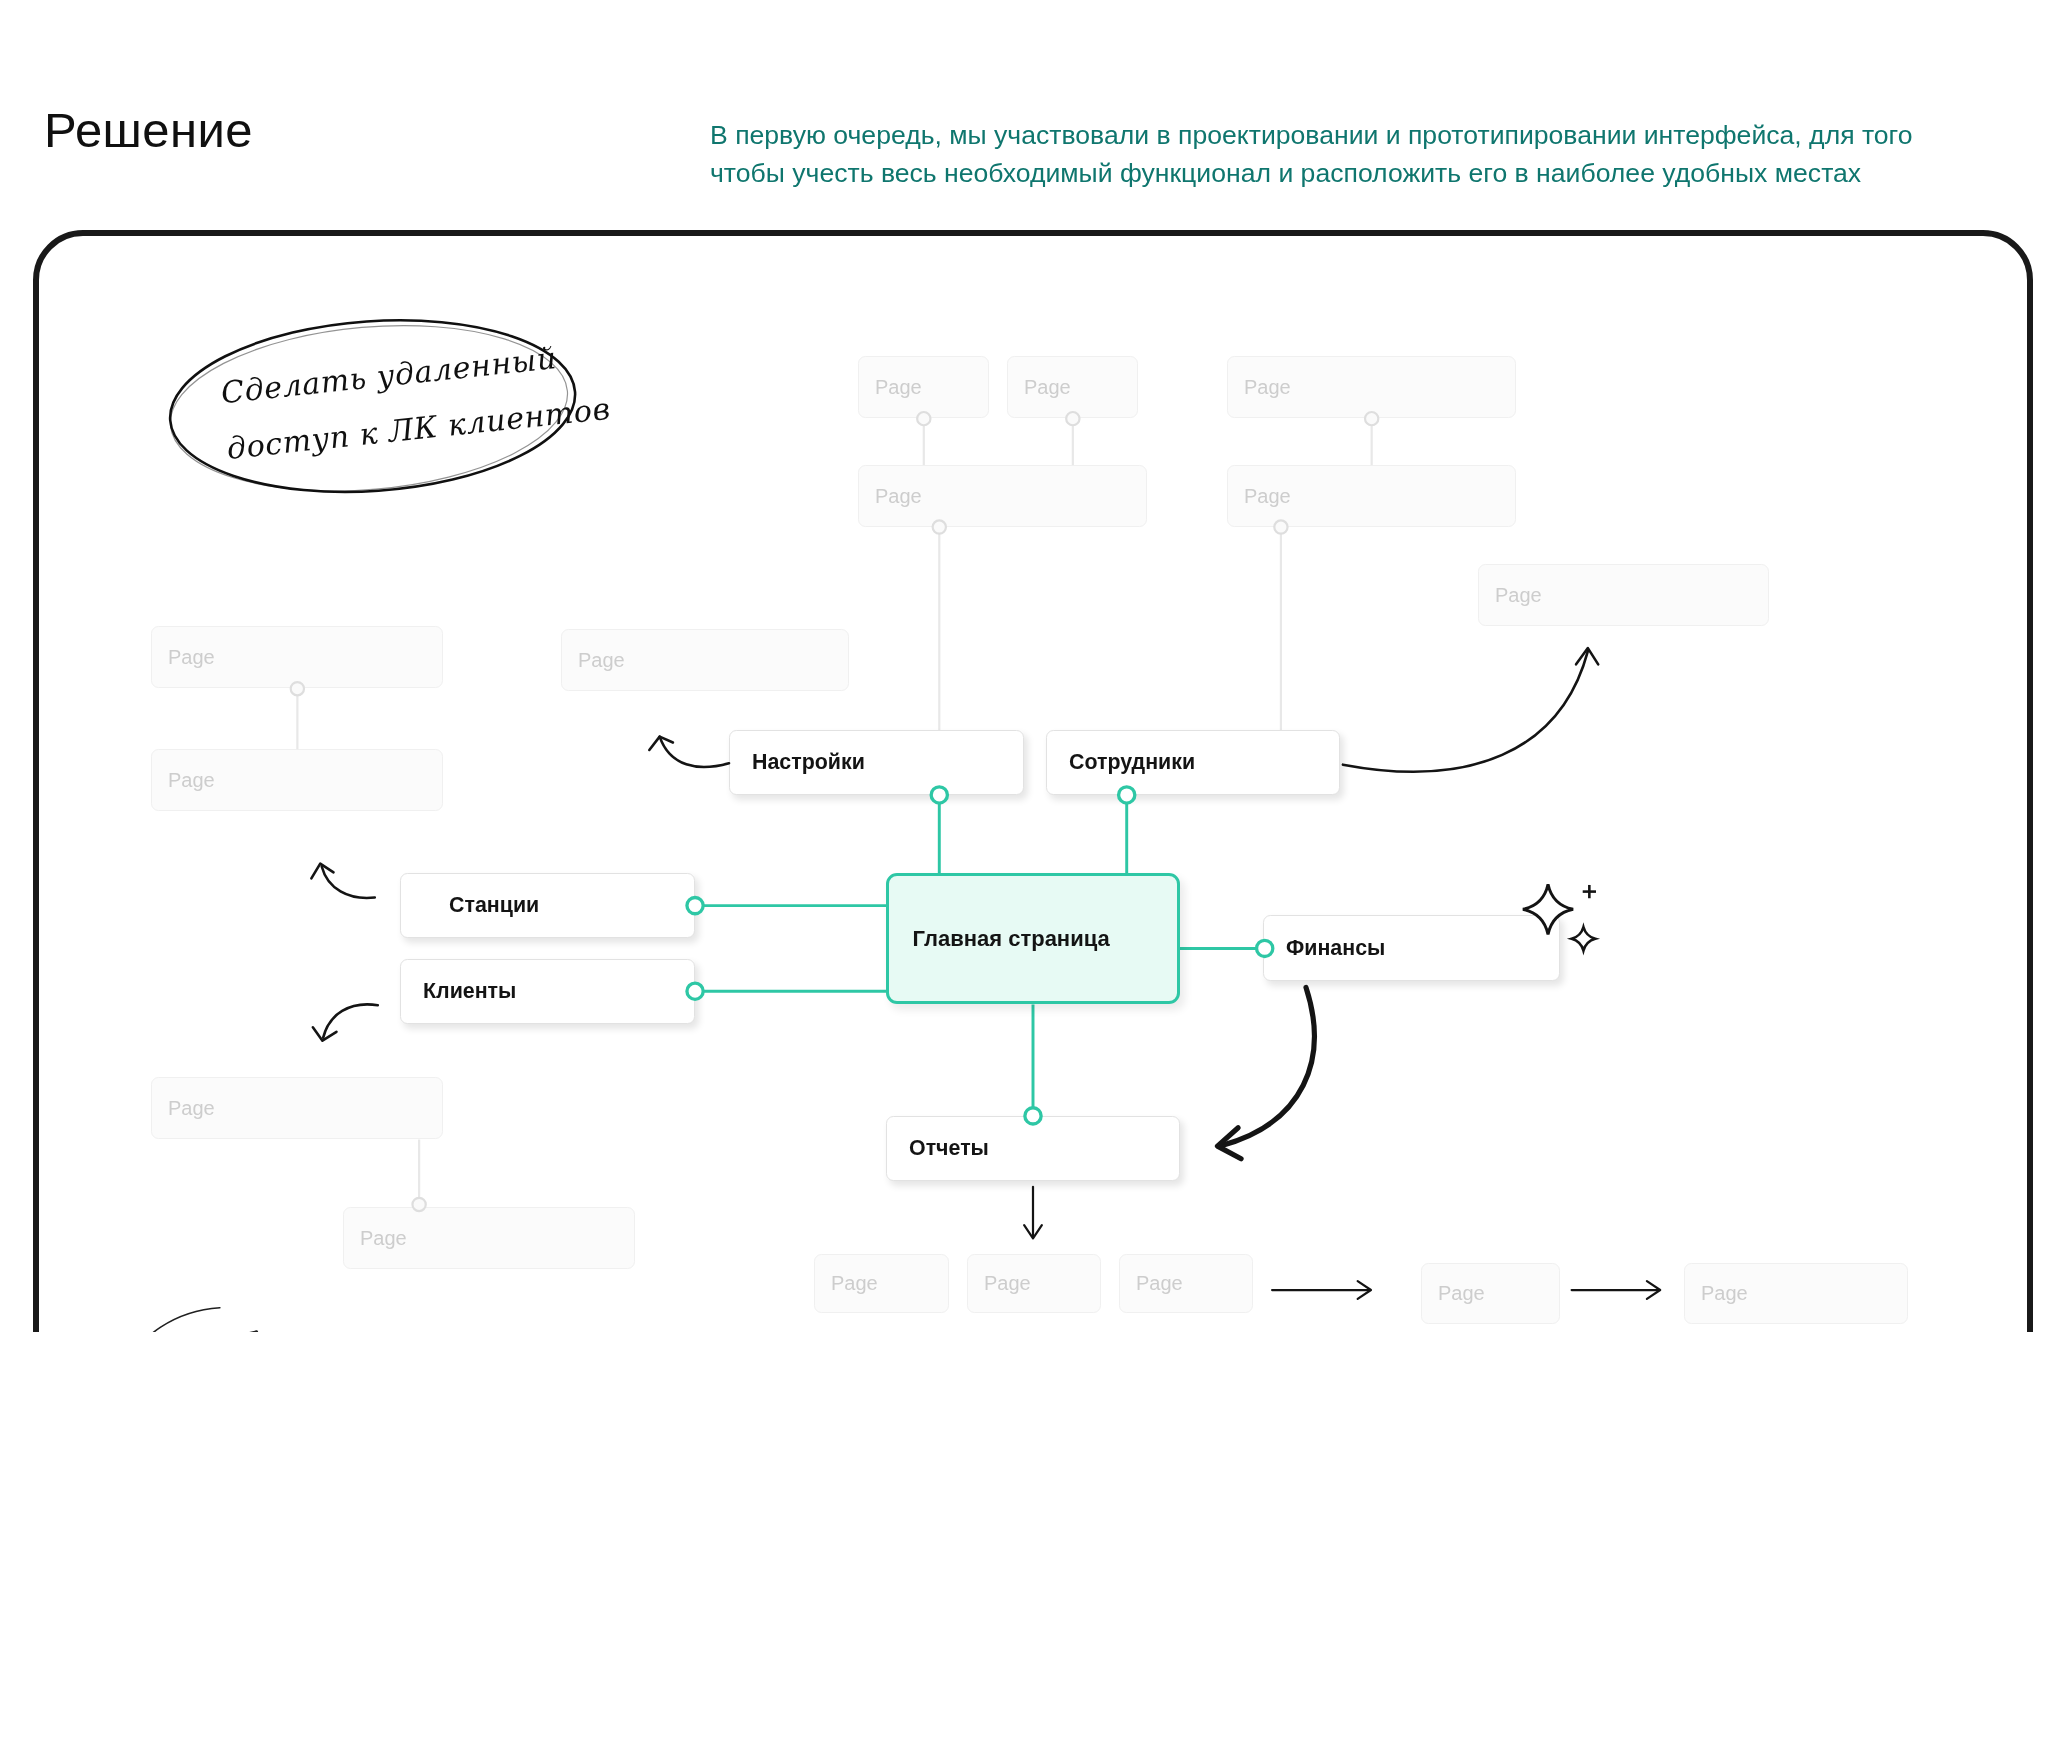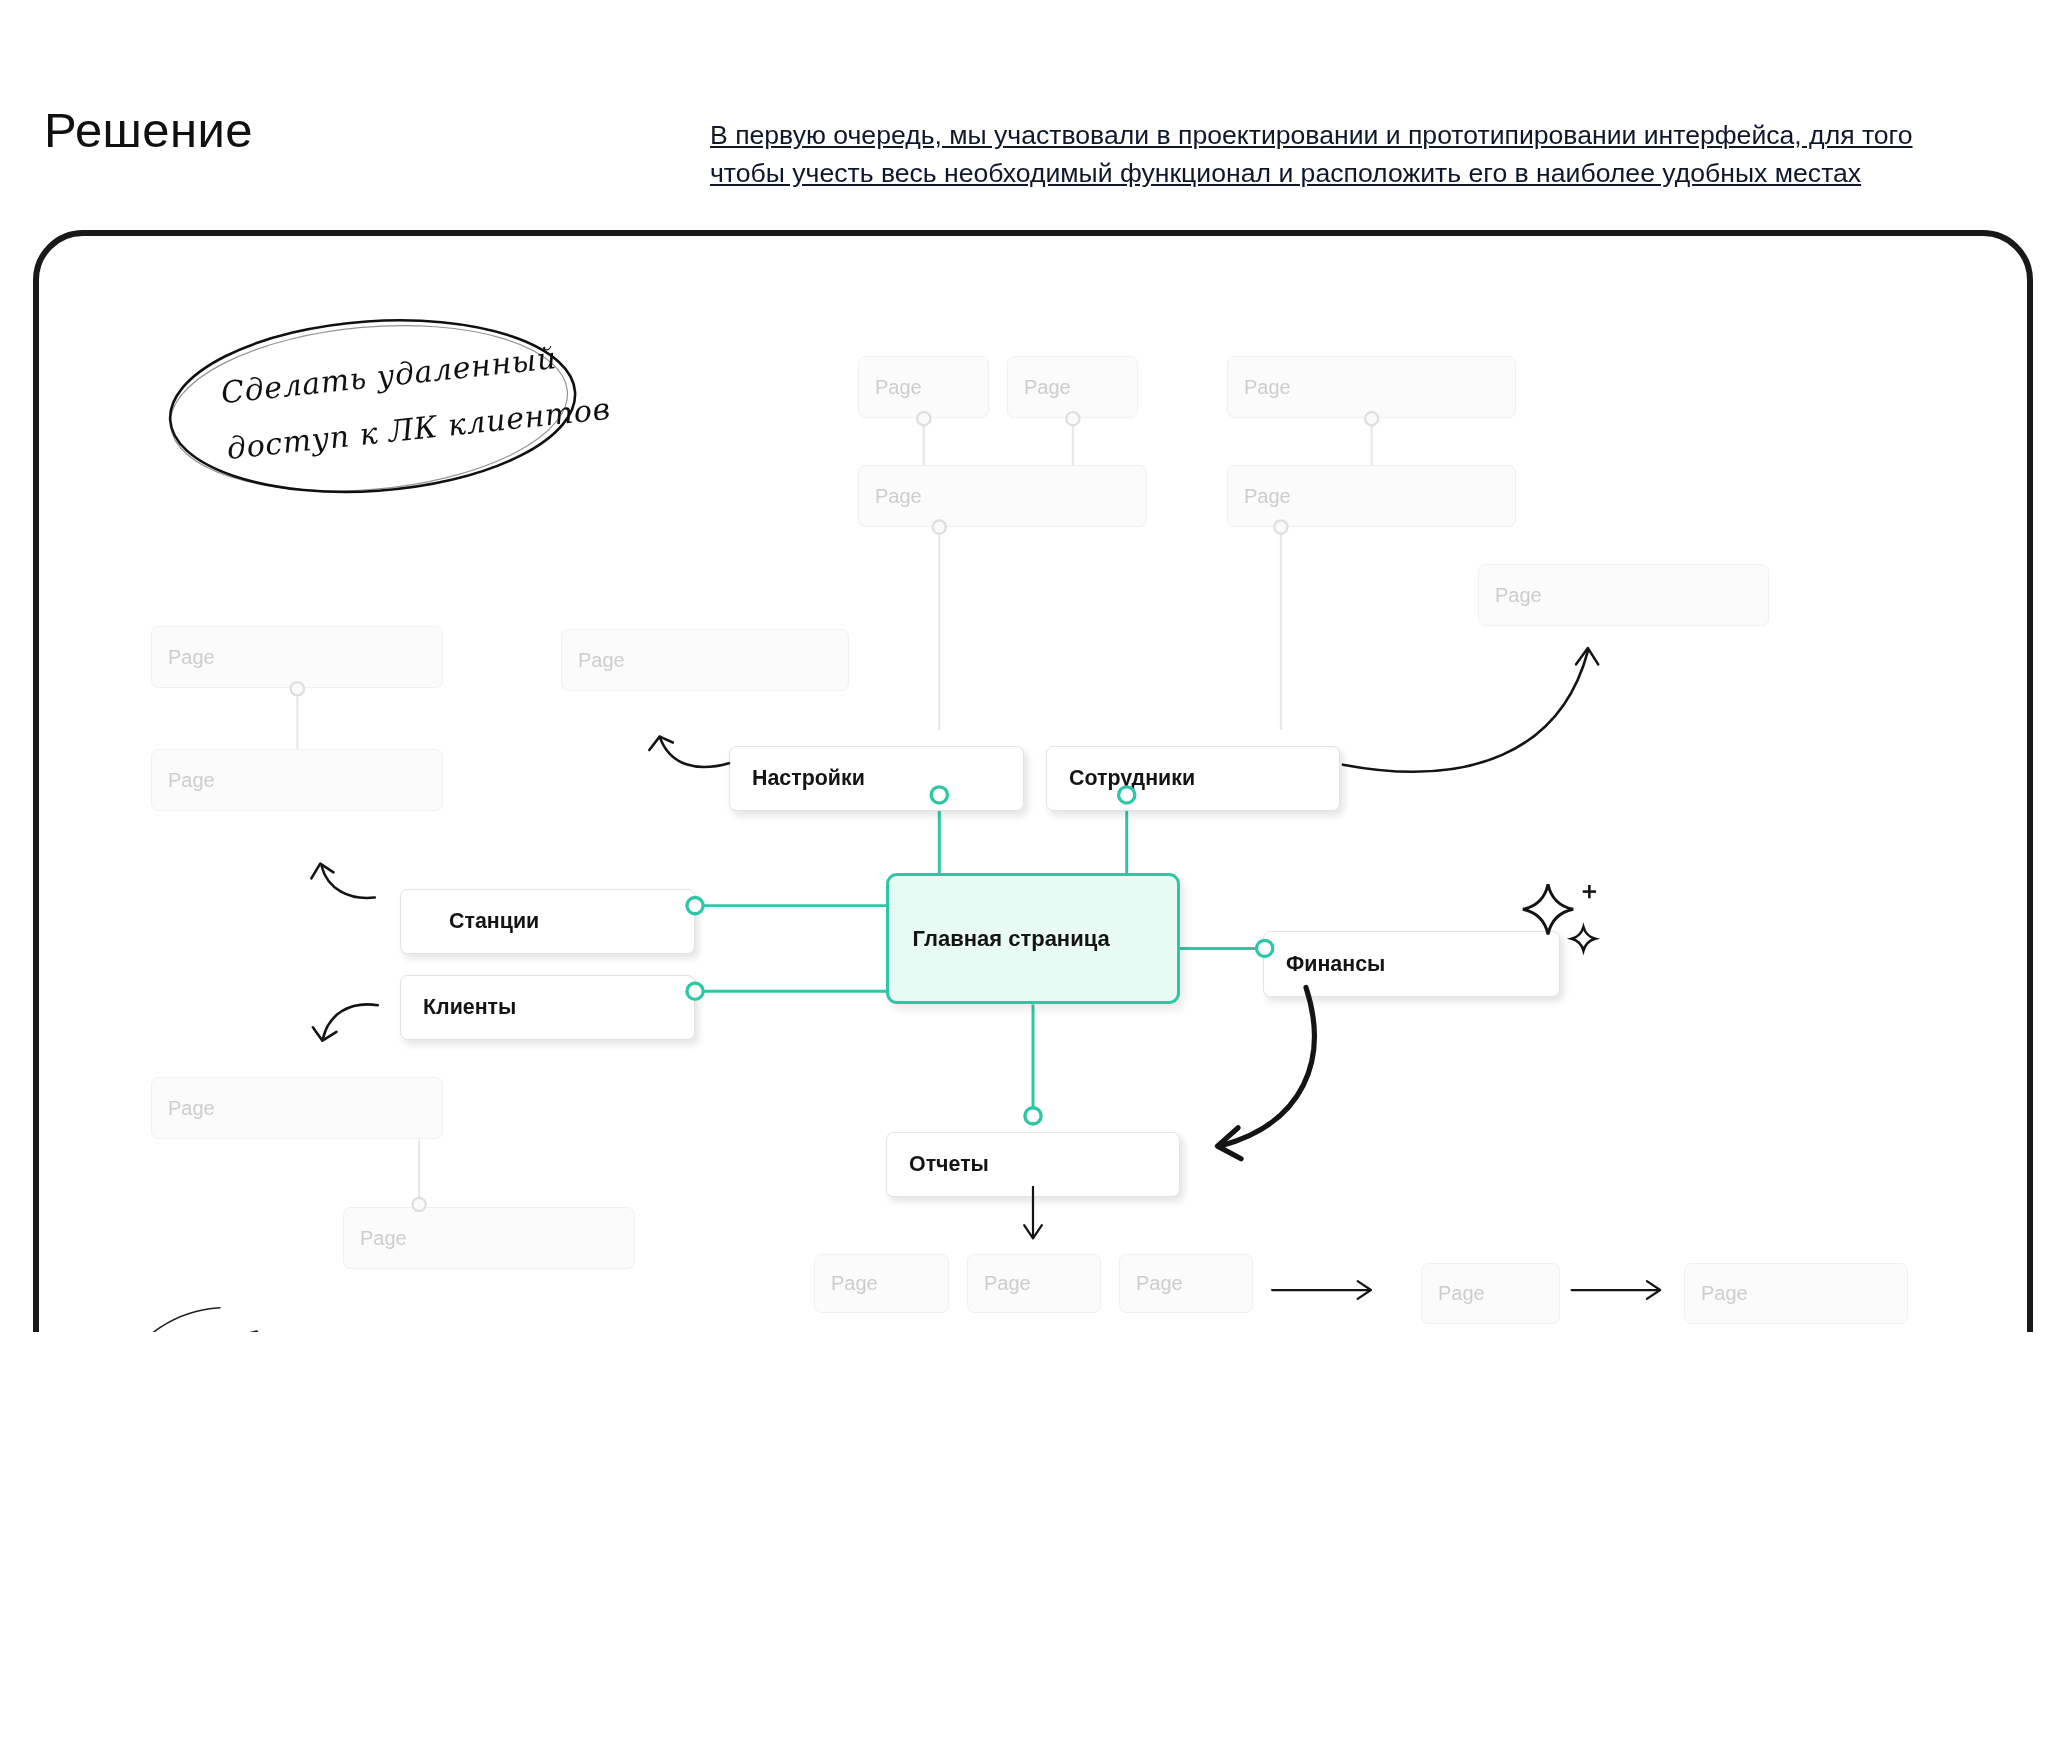--- a/index.html
+++ b/index.html
@@ -1,27 +1,27 @@
 <!DOCTYPE html>
 <html style="font-size:11.8px"><head>
 <meta charset="utf-8">
 <style>
   html,body{margin:0;padding:0;background:#fff;}
   .page{position:relative;width:2066px;height:1332px;background:#ffffff;overflow:hidden;
         font-family:"Liberation Sans",sans-serif;}
   .title{position:absolute;left:44px;top:102px;font-size:49px;font-weight:500;color:#101010;letter-spacing:0.4px;}
-  .desc{position:absolute;left:710px;top:117px;font-size:26.6px;line-height:1.42;color:#0f172a;text-decoration:underline;}
+  .desc{position:absolute;left:710px;top:117px;font-size:26.6px;line-height:1.42;color:#0f766e;}
   .board{position:absolute;left:33px;top:230px;width:2000px;height:1499px;border:6.6px solid #191919;
          border-radius:50px;background:#fff;box-sizing:border-box;z-index:0;}
   .gbox{position:absolute;background:#fbfbfb;border:1.5px solid #f0f0f0;border-radius:7.4px;display:flex;
         align-items:center;padding-left:16px;box-sizing:border-box;color:#cdcdcd;font-size:20px;
         font-weight:500;z-index:1;}
   .abox{position:absolute;background:#fff;border:1.5px solid #e2e2e2;border-radius:7.4px;display:flex;
         align-items:center;padding-left:22px;box-sizing:border-box;color:#141414;font-size:21.4px;
-        font-weight:700;z-index:3;box-shadow:3.7px 4.4px 7.4px rgba(0,0,0,.10);margin-top:16px;}
+        font-weight:700;z-index:3;box-shadow:3.7px 4.4px 7.4px rgba(0,0,0,.10);}
   .main-box{position:absolute;background:#e7faf4;border:3px solid #2ec7a5;border-radius:11px;display:flex;
         align-items:center;padding-left:23.6px;box-sizing:border-box;color:#141414;font-size:22px;
         font-weight:700;z-index:3;box-shadow:4.4px 5.9px 8.9px rgba(0,0,0,.08);}
   svg.layer{position:absolute;left:0;top:0;pointer-events:none;}
   #lines-layer{z-index:2;}
   #over-layer{z-index:4;}
   .note-text{position:absolute;left:223px;top:345px;z-index:4;transform:rotate(-6deg);
         font-family:"DejaVu Serif",serif;font-style:italic;font-size:30px;line-height:56px;
         color:#101010;letter-spacing:0.7px;white-space:nowrap;}
   .note-text span{display:block;}

